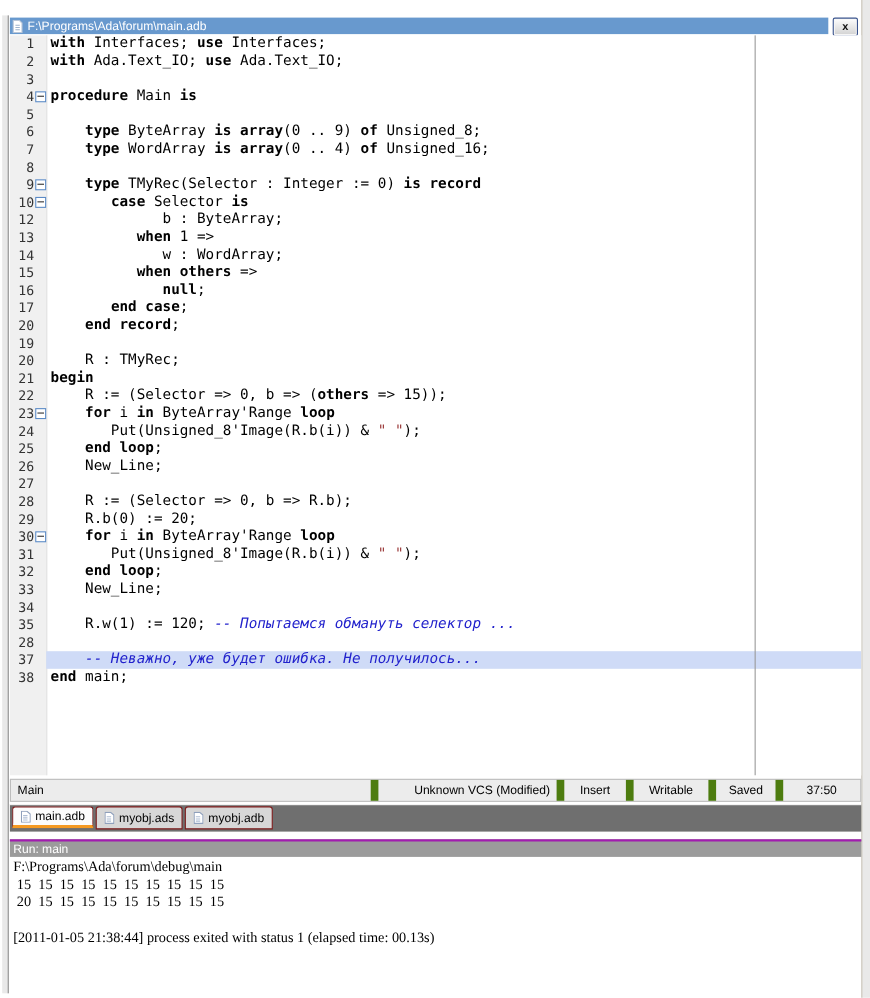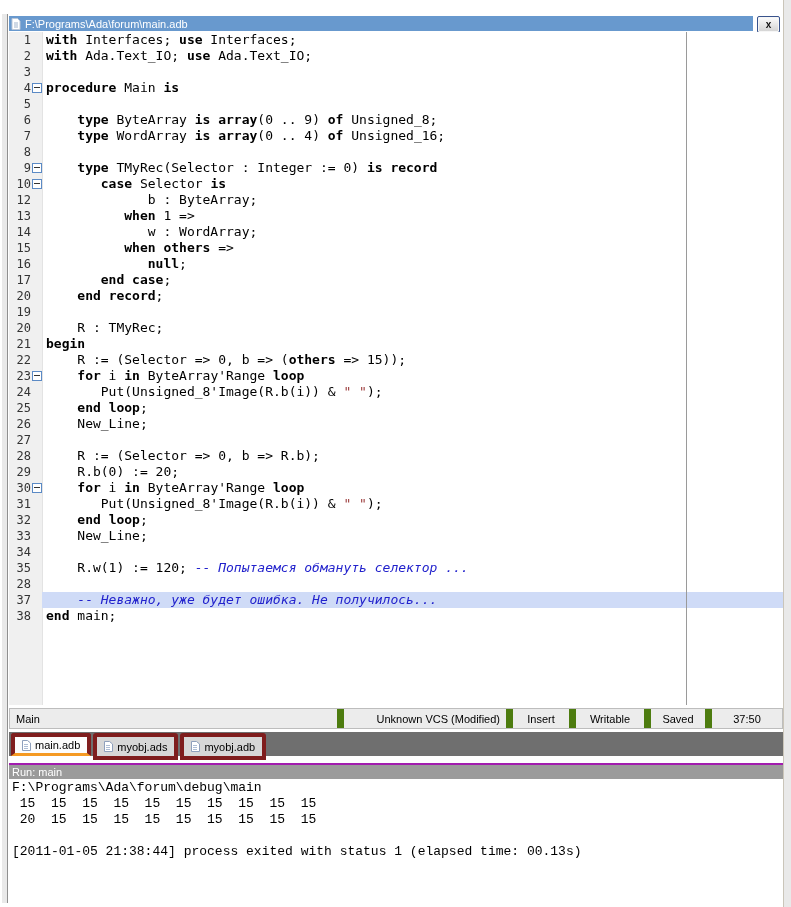--- a/index.html
+++ b/index.html
@@ -49,27 +49,27 @@
   .sb-vcs{width:150px;justify-content:flex-end;}
   .sb-insert{width:44px;}
   .sb-writable{width:56px;}
   .sb-saved{width:42px;}
   .sb-pos{width:58px;}
 
   
   .tabbar{margin-top:2px;height:23px;background:#6f6f6f;display:flex;align-items:flex-start;
     padding:1px 0 0 2px;gap:2px;border-top:1px solid #ffffff;}
   .tab{display:flex;align-items:center;gap:4px;height:19px;padding:0 7px;background:#d7d7d7;
-    border:4px solid #7f1d1d;border-radius:3px 3px 0 0;font-size:11px;color:#000;cursor:default;}
+    border:1px solid #7f1d1d;border-radius:3px 3px 0 0;font-size:11px;color:#000;cursor:default;}
   .tab.active{background:#fcfcfc;height:16px;border-bottom:3px solid #f59a23;}
 
   
   .run-header{margin-top:7px;height:14px;background:#9b9b9b;color:#ffffff;font-size:11px;
     line-height:14px;padding-left:3px;border-top:2px solid #a21caf;}
-  .output{font-family:Liberation Mono, monospace;font-size:13px;line-height:16px;
+  .output{font-family:Liberation Serif, serif;font-size:13px;line-height:16px;
     padding:1px 0 0 3px;color:#000;}
   .output-line{white-space:pre;height:16px;}
 </style>
 </head>
 <body>
 
 <div class="left-strip"></div>
 <div class="right-strip"></div>
 
 <div class="main">

